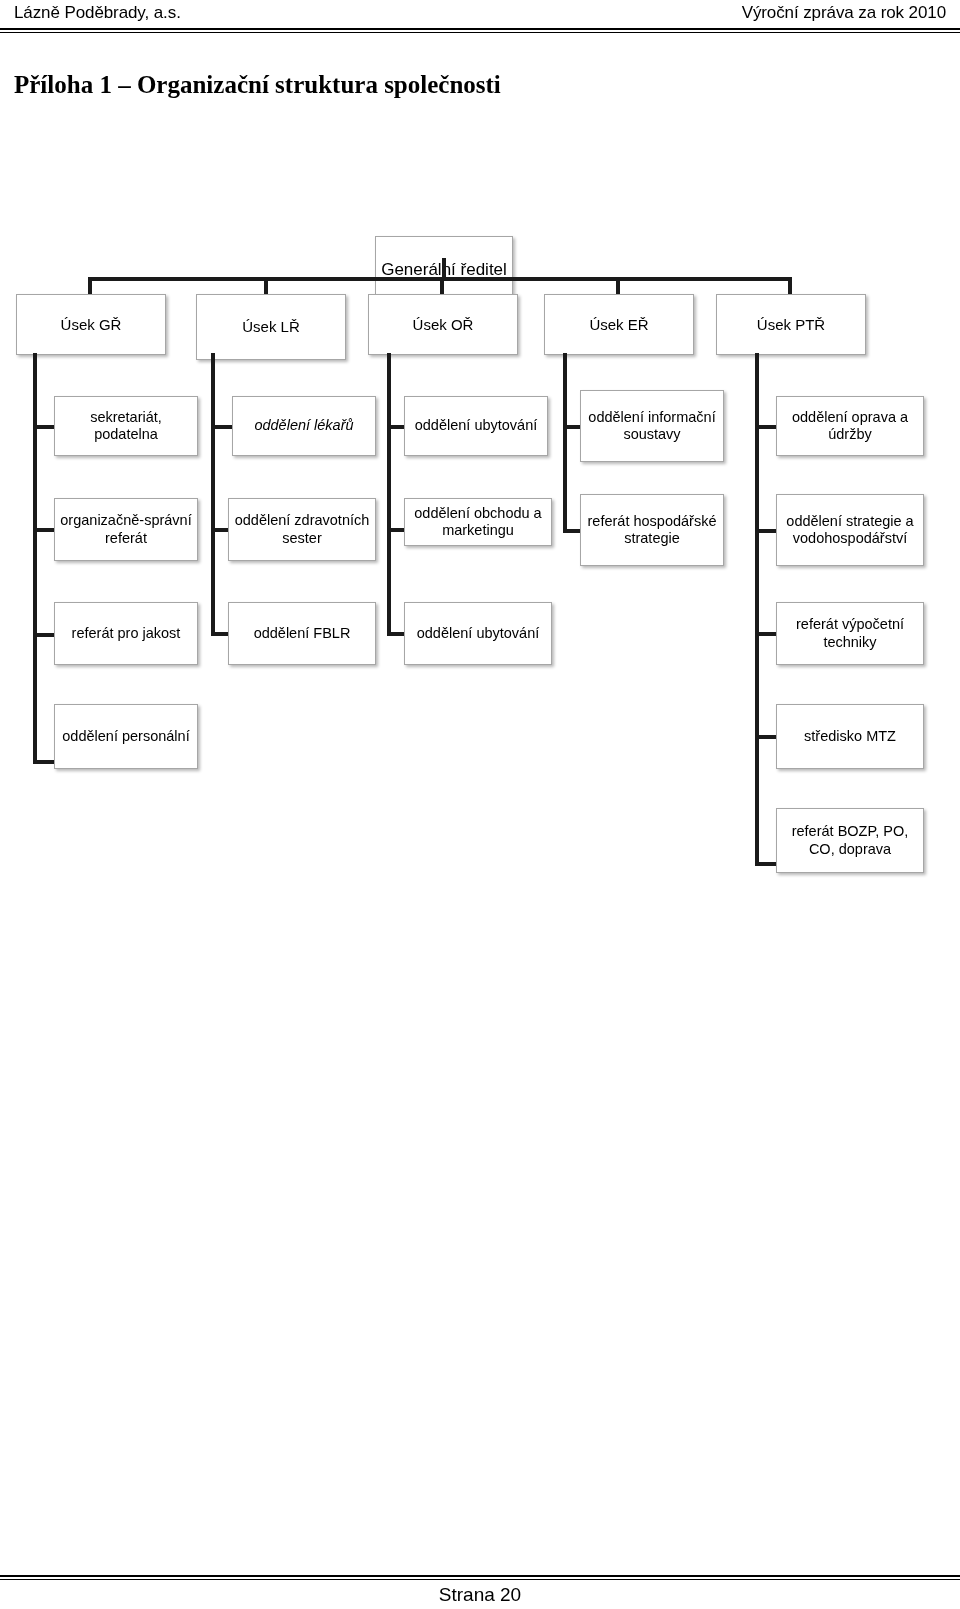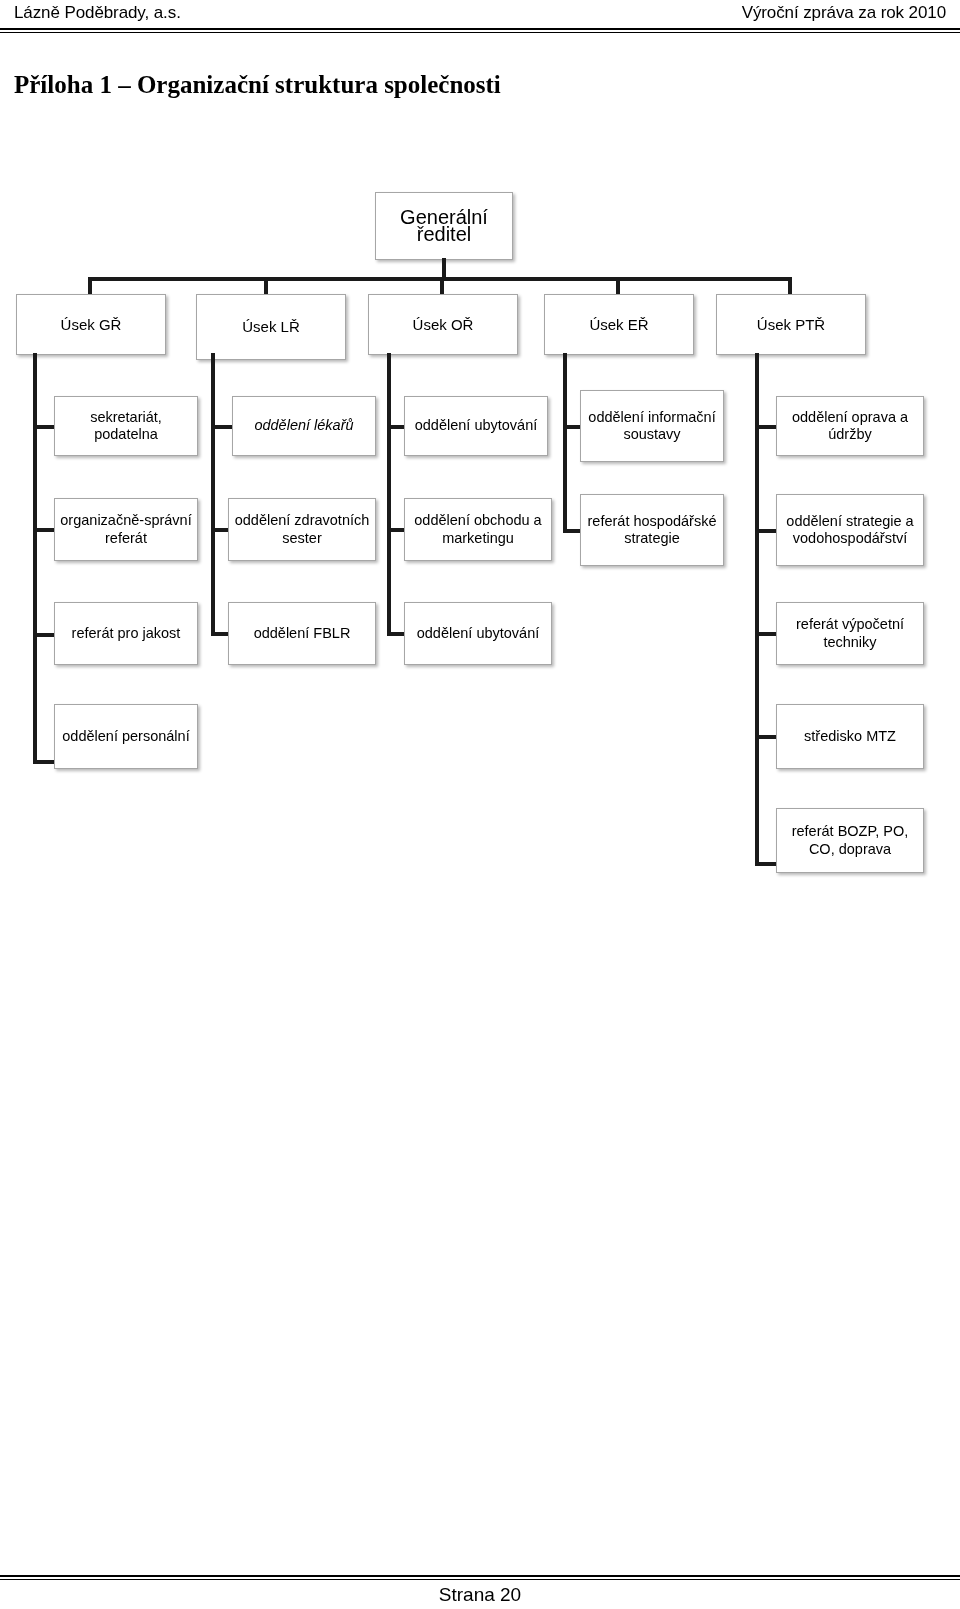--- a/index.html
+++ b/index.html
@@ -70,21 +70,21 @@
     border: 1px solid #a6a6a6;
     box-shadow: 2px 2px 3px rgba(0,0,0,0.28);
     display: flex;
     align-items: center;
     justify-content: center;
     text-align: center;
     font-size: 14.5px;
     line-height: 17.5px;
     padding: 2px 4px;
   }
-  .node.root { font-size: 20px; }
+  .node.root { font-size: 17px; margin-top: 44px; }
   .node.unit { font-size: 15px; }
 
   .conn {
     position: absolute;
     background: #1a1a1a;
   }
   .conn.h { height: 4px; }
   .conn.v { width: 4px; }
 
   
@@ -185,21 +185,21 @@
   </div>
 
   <div class="conn v" style="left:387px; top:353px; height:283px;"></div>
   <div class="conn h" style="left:387px; top:425px; width:25px;"></div>
   <div class="conn h" style="left:387px; top:528px; width:25px;"></div>
   <div class="conn h" style="left:387px; top:632px; width:25px;"></div>
 
   <div class="node" style="left:404px; top:396px; width:144px; height:60px;">
     <span>oddělení ubytování</span>
   </div>
-  <div class="node" style="left:404px; top:498px; width:148px; height:63px;">
+  <div class="node" style="left:404px; top:498px; width:148px; height:48px;">
     <span>oddělení obchodu a marketingu</span>
   </div>
   <div class="node" style="left:404px; top:602px; width:148px; height:63px;">
     <span>oddělení ubytování</span>
   </div>
 
   <div class="conn v" style="left:563px; top:353px; height:180px;"></div>
   <div class="conn h" style="left:563px; top:425px; width:25px;"></div>
   <div class="conn h" style="left:563px; top:529px; width:25px;"></div>
 

